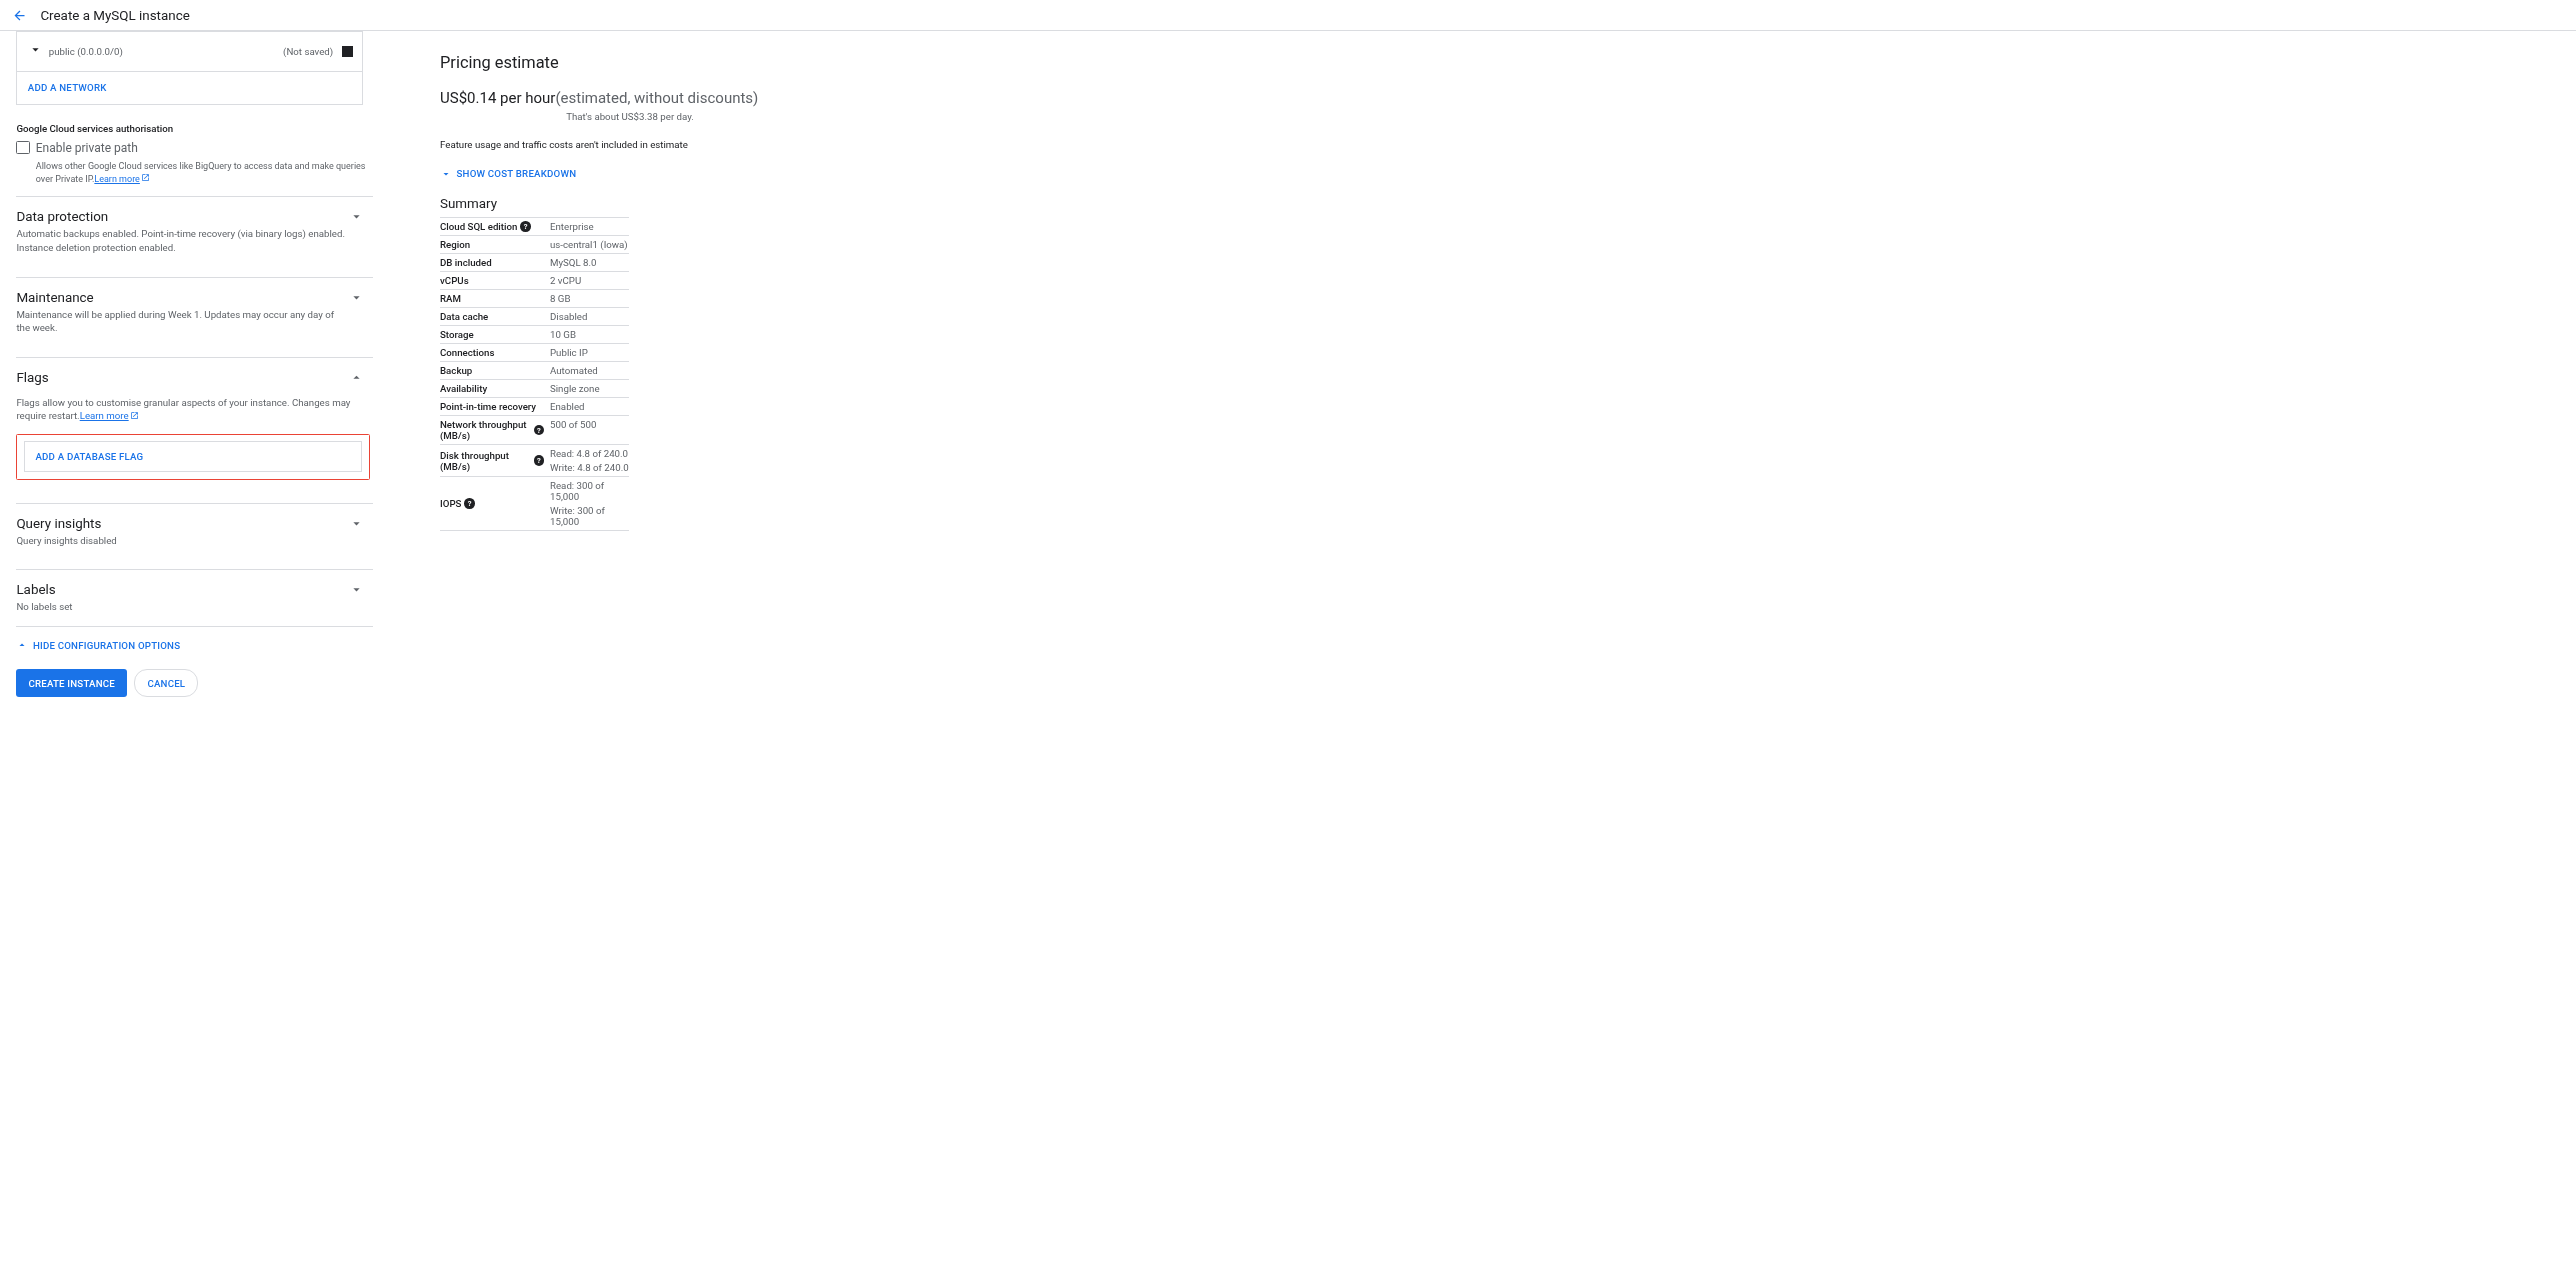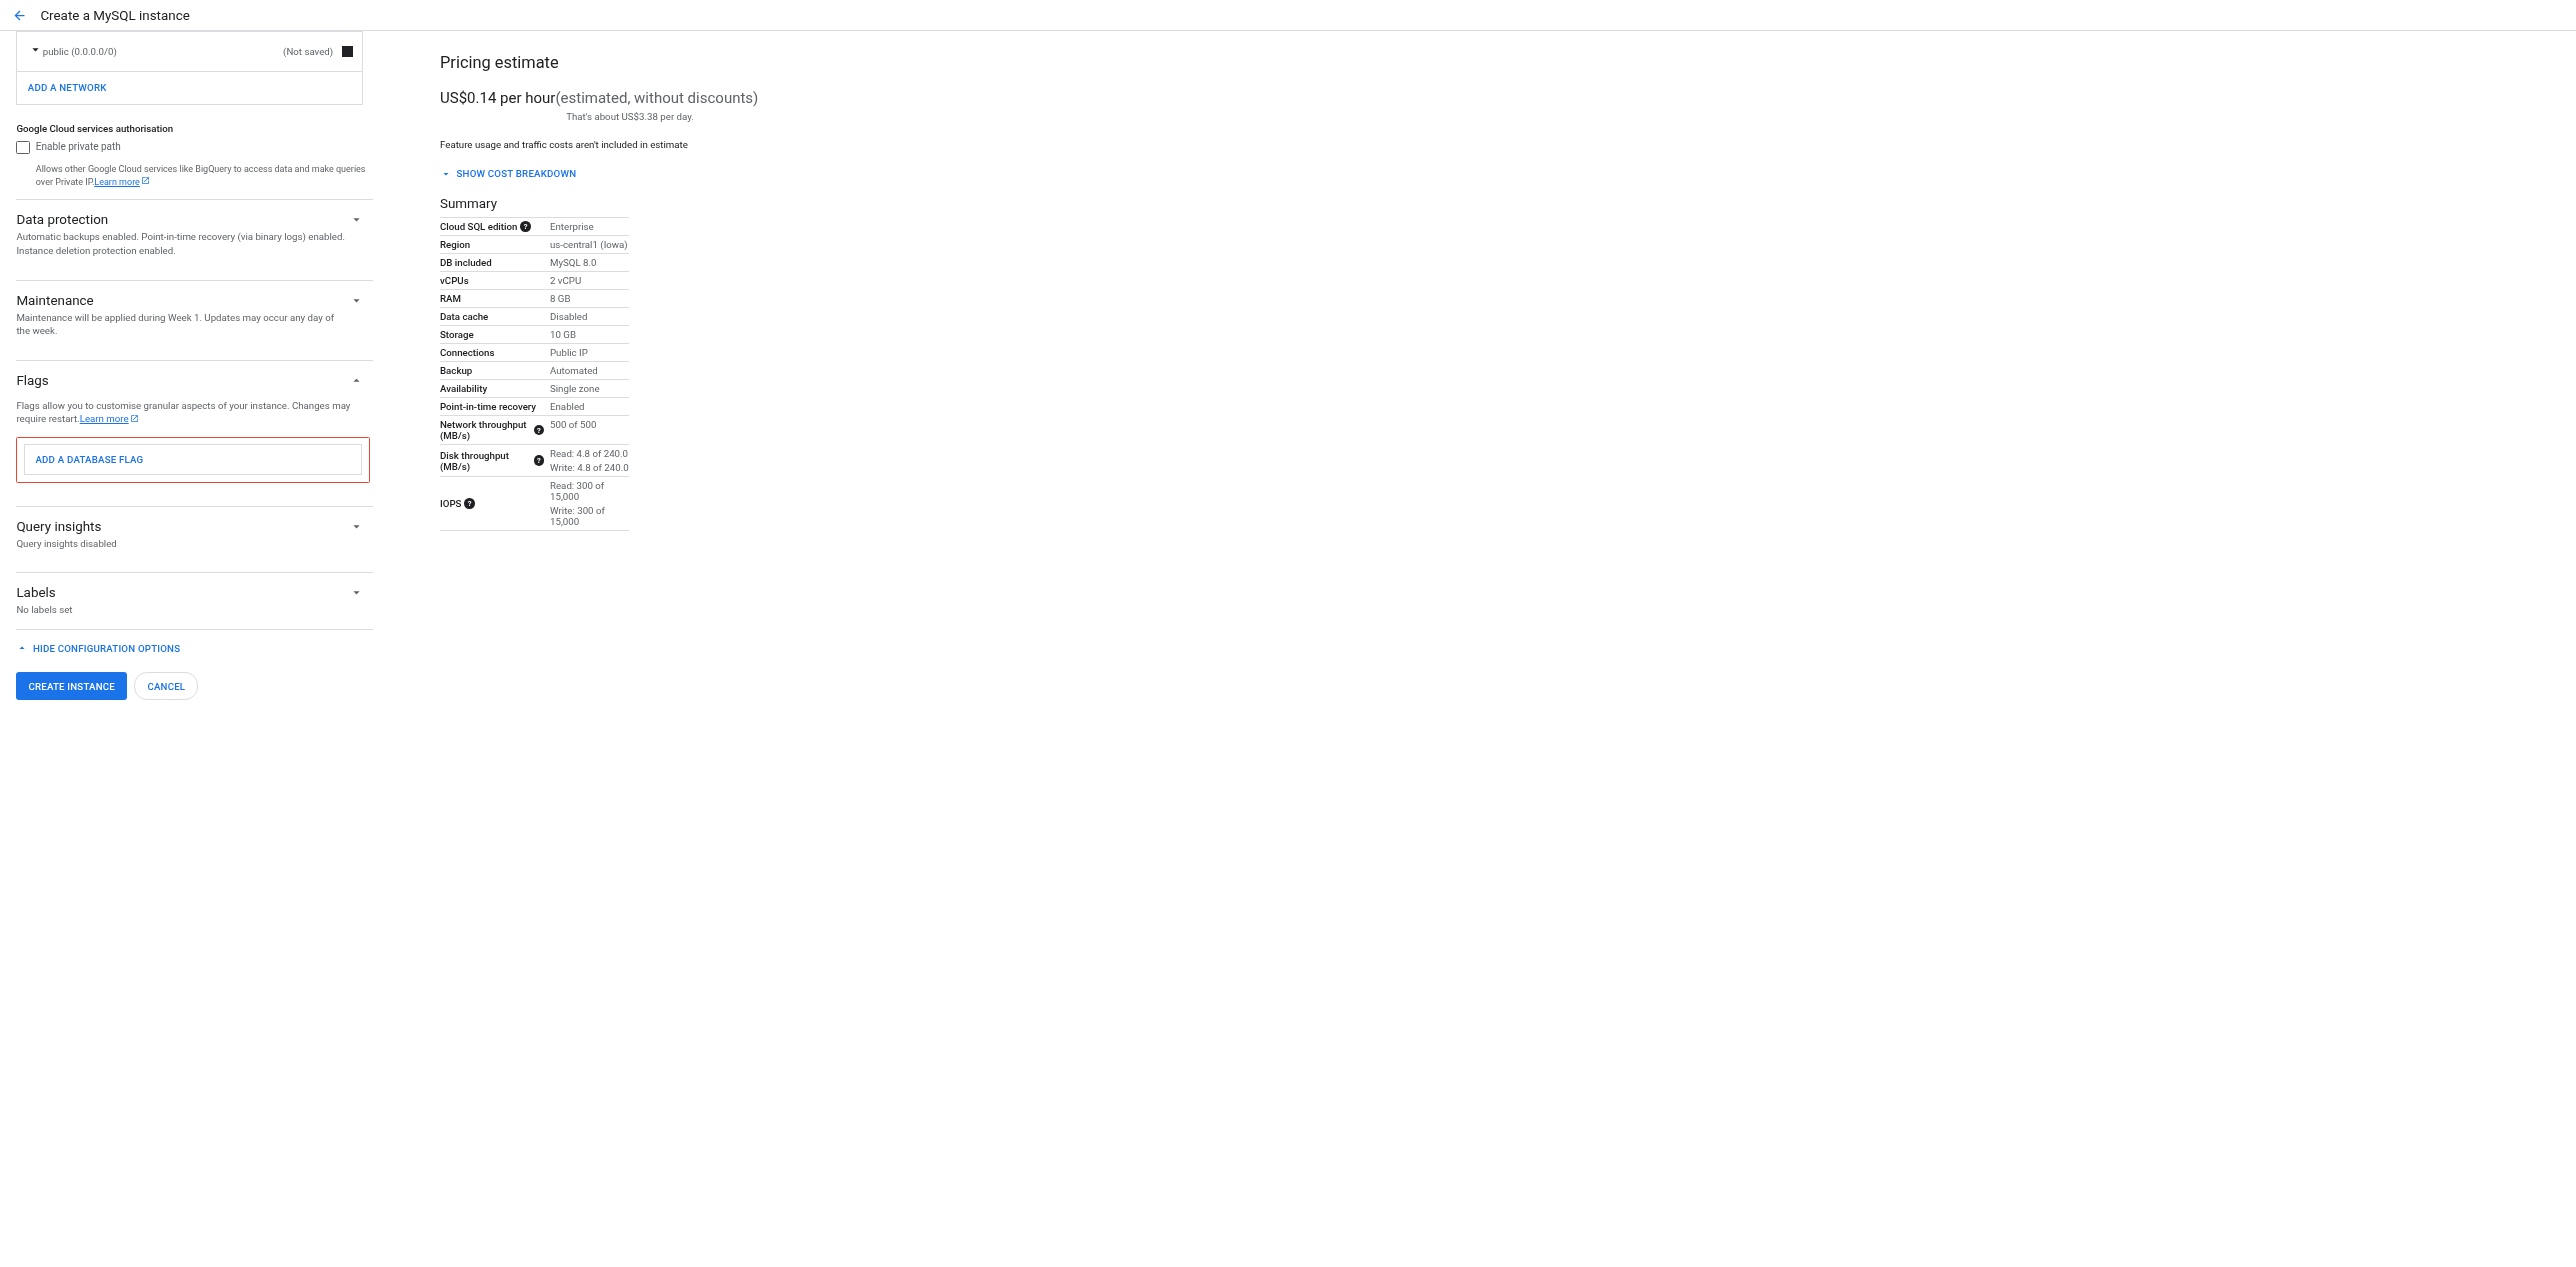--- a/index.html
+++ b/index.html
@@ -48,20 +48,21 @@
       display: flex;
       justify-content: space-between;
       align-items: center;
       padding: 10.4px 9px 10.4px 10.4px;
       border: 0.7px solid #dadce0;
       border-bottom: none;
     }
     .network-left {
       display: flex;
       align-items: center;
+      gap: 6px;
     }
     .expand-icon {
       color: #202124;
     }
     .network-label {
       font-size: 9.7px;
       color: #5f6368;
     }
     .network-right {
       display: flex;
@@ -104,23 +105,23 @@
       width: 13.4px;
       height: 13.4px;
       border: 1.5px solid #5f6368;
       border-radius: 1.5px;
       flex-shrink: 0;
     }
     .checkbox-content {
       flex: 1;
     }
     .checkbox-label {
-      font-size: 10px;
-      color: #5f6368;
-      margin-bottom: 11px;
+      font-size: 12px;
+      color: #5f6368;
+      margin-bottom: 5px;
     }
     .checkbox-desc {
       font-size: 9px;
       color: #5f6368;
       line-height: 1.4;
     }
     .learn-more {
       color: #1a73e8;
       text-decoration: underline;
       cursor: pointer;

